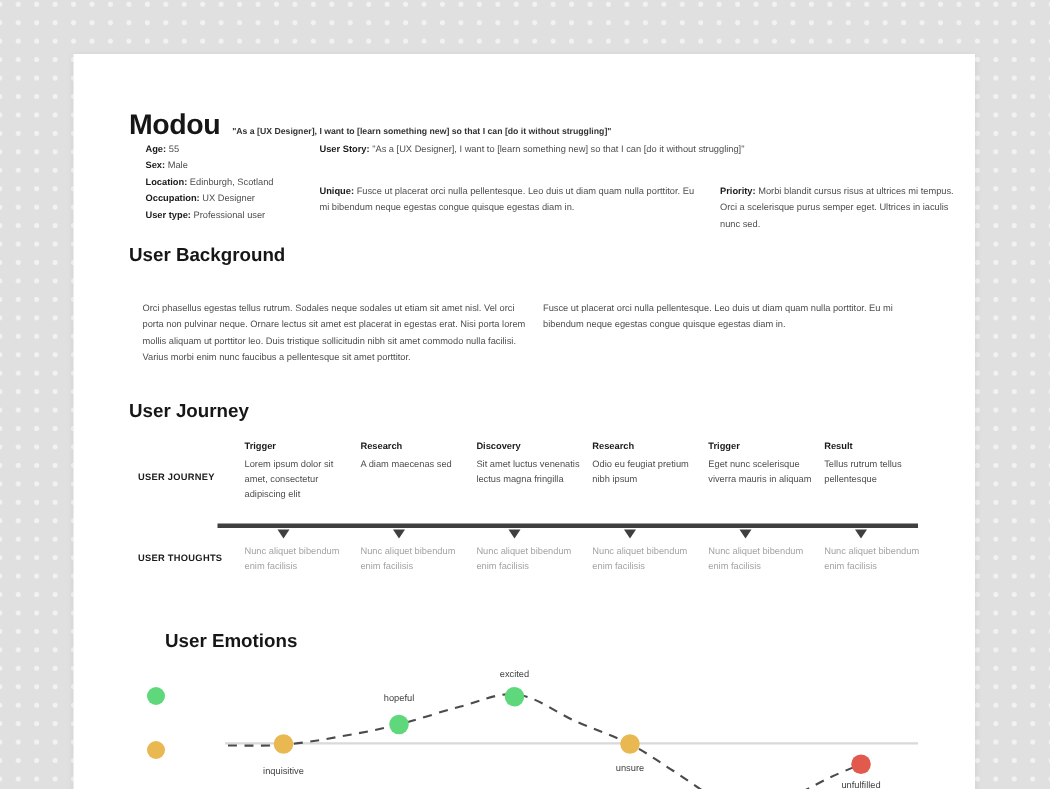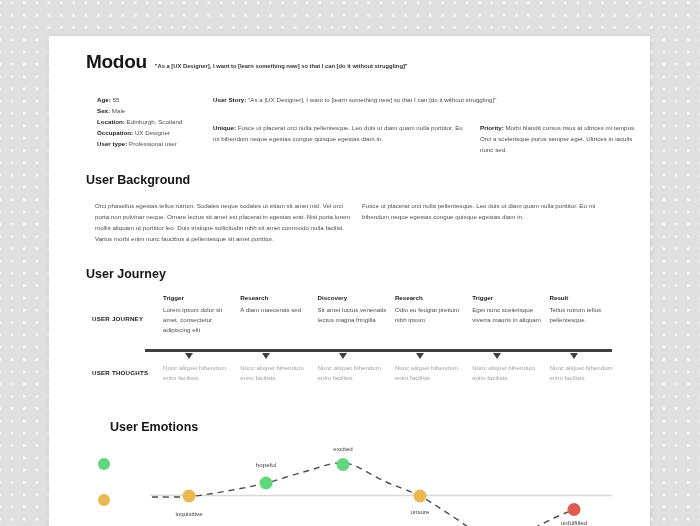--- a/index.html
+++ b/index.html
@@ -32,21 +32,21 @@
   .tri{position:absolute;top:317px;width:0;height:0;
        border-left:4px solid rgba(0,0,0,0);border-right:4px solid rgba(0,0,0,0);
        border-top:6px solid #3f3f3f;}
   svg text{font-family:"Liberation Sans", sans-serif;}
 </style>
 </head>
 <body>
 
 <div class="card">
 
-  <div class="abs" style="left:37px;top:15px;display:flex;align-items:baseline;">
+  <div class="abs" style="left:37px;top:37px;display:flex;align-items:baseline;">
     <span class="title">Modou</span>
     <span class="subtitle" style="margin-left:8px;">"As a [UX Designer], I want to [learn something new] so that I can [do it without struggling]"</span>
   </div>
 
   <div class="abs sm" style="left:48px;top:58px;width:112px;">
     <div><span class="lbl">Age:</span> <span>55</span></div>
     <div><span class="lbl">Sex:</span> <span>Male</span></div>
     <div><span class="lbl">Location:</span> <span>Edinburgh, Scotland</span></div>
     <div><span class="lbl">Occupation:</span> <span>UX Designer</span></div>
     <div><span class="lbl">User type:</span> <span>Professional user</span></div>
@@ -57,21 +57,21 @@
   </div>
 
   <div class="abs sm" style="left:164px;top:86px;width:256px;">
     <span class="lbl">Unique:</span> <span>Fusce ut placerat orci nulla pellentesque. Leo duis ut diam quam nulla porttitor. Eu mi bibendum neque egestas congue quisque egestas diam in.</span>
   </div>
 
   <div class="abs sm" style="left:431px;top:86px;width:160px;">
     <span class="lbl">Priority:</span> <span>Morbi blandit cursus risus at ultrices mi tempus. Orci a scelerisque purus semper eget. Ultrices in iaculis nunc sed.</span>
   </div>
 
-  <div class="abs h2" style="left:37px;top:137px;">User Background</div>
+  <div class="abs h2" style="left:37px;top:127px;">User Background</div>
   <div class="abs para" style="left:46px;top:164px;width:262px;">Orci phasellus egestas tellus rutrum. Sodales neque sodales ut etiam sit amet nisl. Vel orci porta non pulvinar neque. Ornare lectus sit amet est placerat in egestas erat. Nisi porta lorem mollis aliquam ut porttitor leo. Duis tristique sollicitudin nibh sit amet commodo nulla facilisi. Varius morbi enim nunc faucibus a pellentesque sit amet porttitor.</div>
   <div class="abs para" style="left:313px;top:164px;width:250px;">Fusce ut placerat orci nulla pellentesque. Leo duis ut diam quam nulla porttitor. Eu mi bibendum neque egestas congue quisque egestas diam in.</div>
 
   <div class="abs h2" style="left:37px;top:231px;">User Journey</div>
 
   <div class="abs rowlabel" style="left:43px;top:279px;">USER JOURNEY</div>
   <div class="stage-row" style="top:258px;">
     <div class="stage-col">
       <div class="stage-title">Trigger</div>
       <div class="stage-text">Lorem ipsum dolor sit amet, consectetur adipiscing elit</div>

